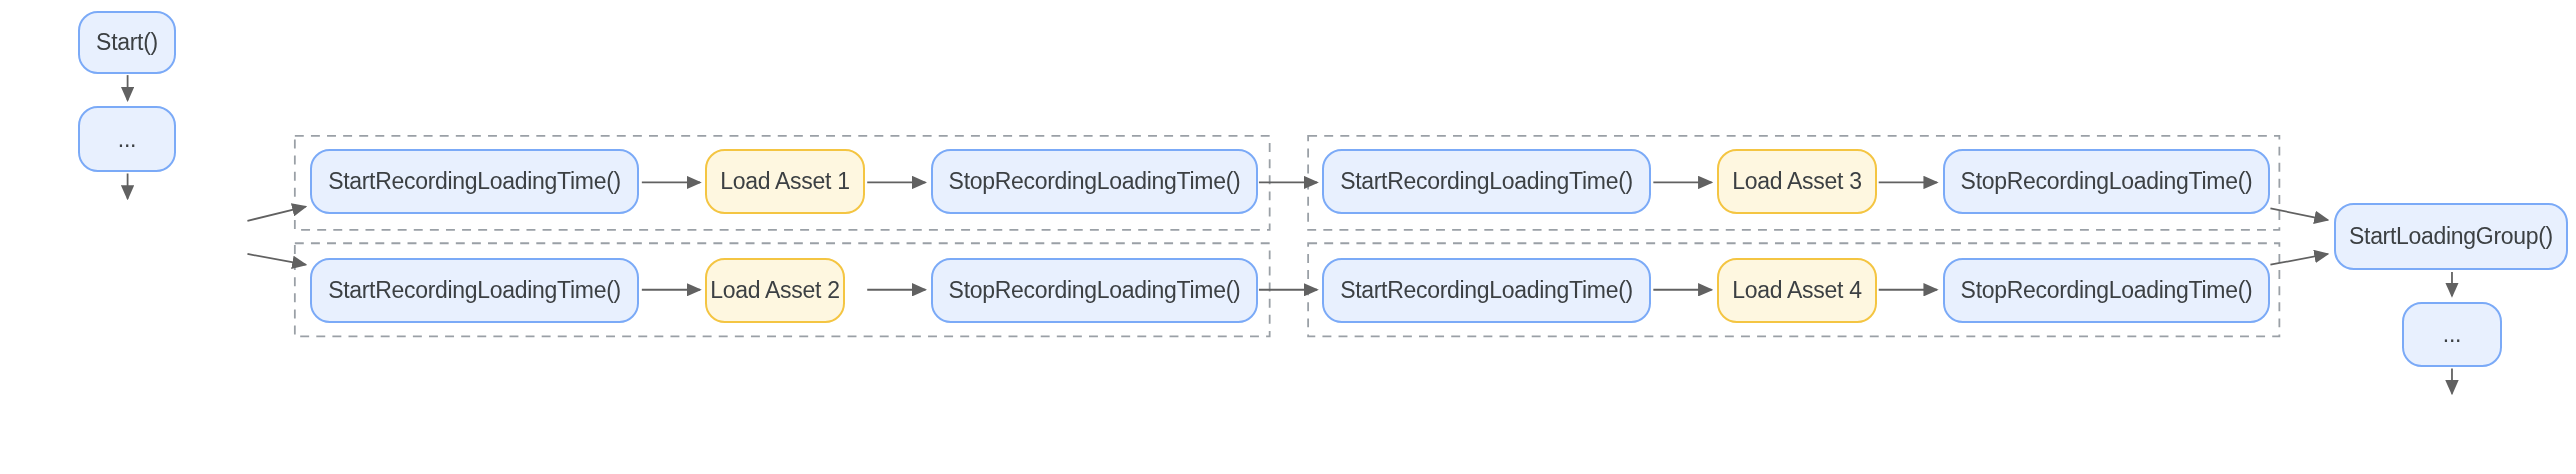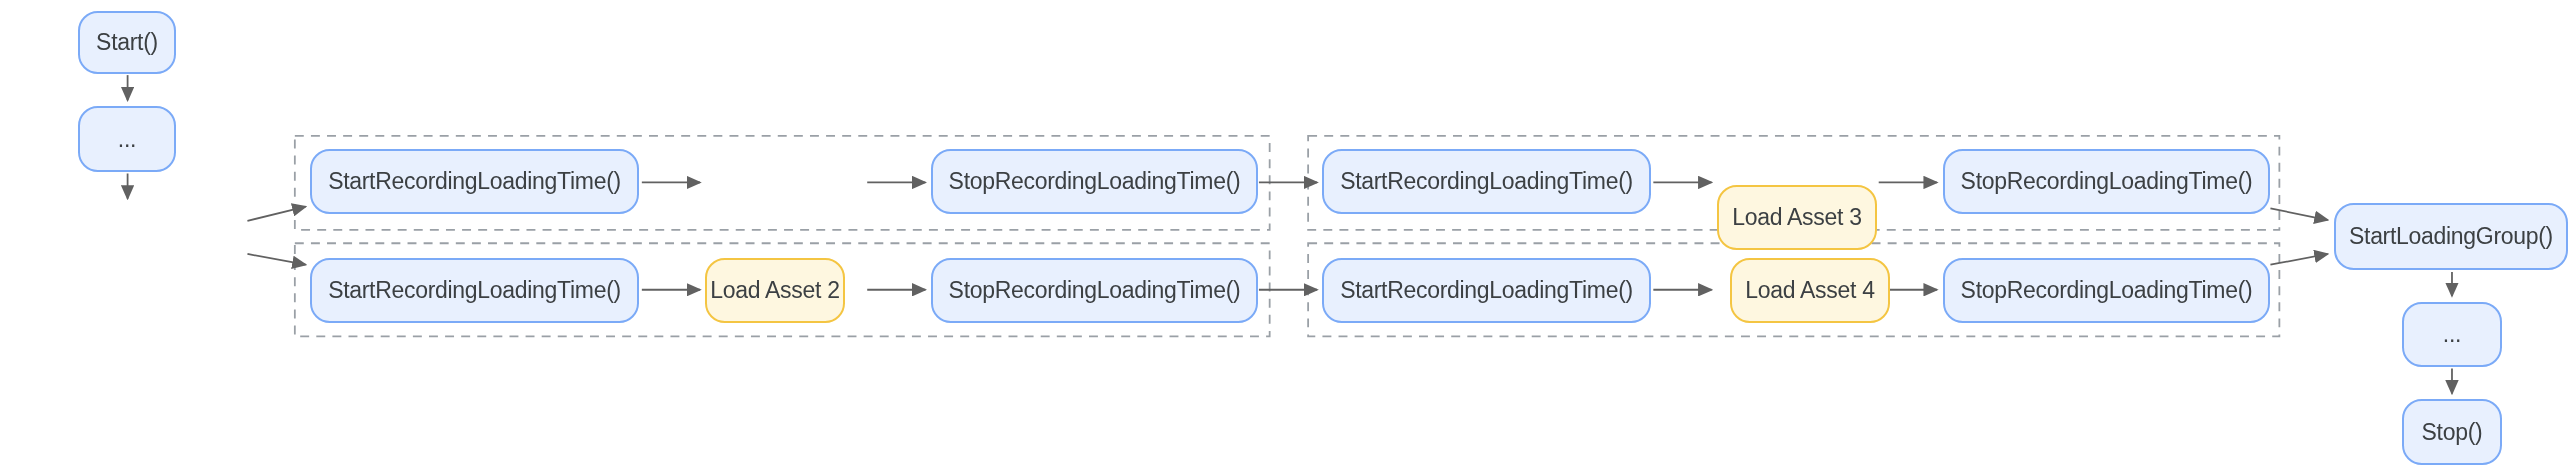--- a/index.html
+++ b/index.html
@@ -96,60 +96,60 @@
   </div>
 
   <div class="node blue" style="left:78px;top:106px;width:98px;height:66px;">
     <span class="label">...</span>
   </div>
 
 
   <div class="node blue" style="left:310px;top:149px;width:329px;height:65px;">
     <span class="label">StartRecordingLoadingTime()</span>
   </div>
+  <div class="node yellow" style="left:705px;top:149px;width:160px;height:65px;">
+    <span class="label">Load Asset 1</span>
+  </div>
   <div class="node blue" style="left:931px;top:149px;width:327px;height:65px;">
     <span class="label">StopRecordingLoadingTime()</span>
   </div>
 
   <div class="node blue" style="left:310px;top:258px;width:329px;height:65px;">
     <span class="label">StartRecordingLoadingTime()</span>
   </div>
   <div class="node yellow" style="left:705px;top:258px;width:140px;height:65px;">
     <span class="label">Load Asset 2</span>
   </div>
   <div class="node blue" style="left:931px;top:258px;width:327px;height:65px;">
     <span class="label">StopRecordingLoadingTime()</span>
   </div>
 
   <div class="node blue" style="left:1322px;top:149px;width:329px;height:65px;">
     <span class="label">StartRecordingLoadingTime()</span>
   </div>
-  <div class="node yellow" style="left:1717px;top:149px;width:160px;height:65px;margin-top:36px;">
+  <div class="node yellow" style="left:1717px;top:149px;width:160px;height:65px;">
     <span class="label">Load Asset 3</span>
   </div>
   <div class="node blue" style="left:1943px;top:149px;width:327px;height:65px;">
     <span class="label">StopRecordingLoadingTime()</span>
   </div>
 
   <div class="node blue" style="left:1322px;top:258px;width:329px;height:65px;">
     <span class="label">StartRecordingLoadingTime()</span>
   </div>
-  <div class="node yellow" style="left:1717px;top:258px;width:160px;height:65px;margin-left:13px;">
+  <div class="node yellow" style="left:1717px;top:258px;width:160px;height:65px;">
     <span class="label">Load Asset 4</span>
   </div>
   <div class="node blue" style="left:1943px;top:258px;width:327px;height:65px;">
     <span class="label">StopRecordingLoadingTime()</span>
   </div>
 
   <div class="node blue" style="left:2334px;top:203px;width:234px;height:67px;">
     <span class="label">StartLoadingGroup()</span>
   </div>
 
   <div class="node blue" style="left:2402px;top:302px;width:100px;height:65px;">
     <span class="label">...</span>
   </div>
 
-  <div class="node blue" style="left:2402px;top:399px;width:100px;height:66px;">
-    <span class="label">Stop()</span>
-  </div>
 
 </div>
 
 
 </body></html>

